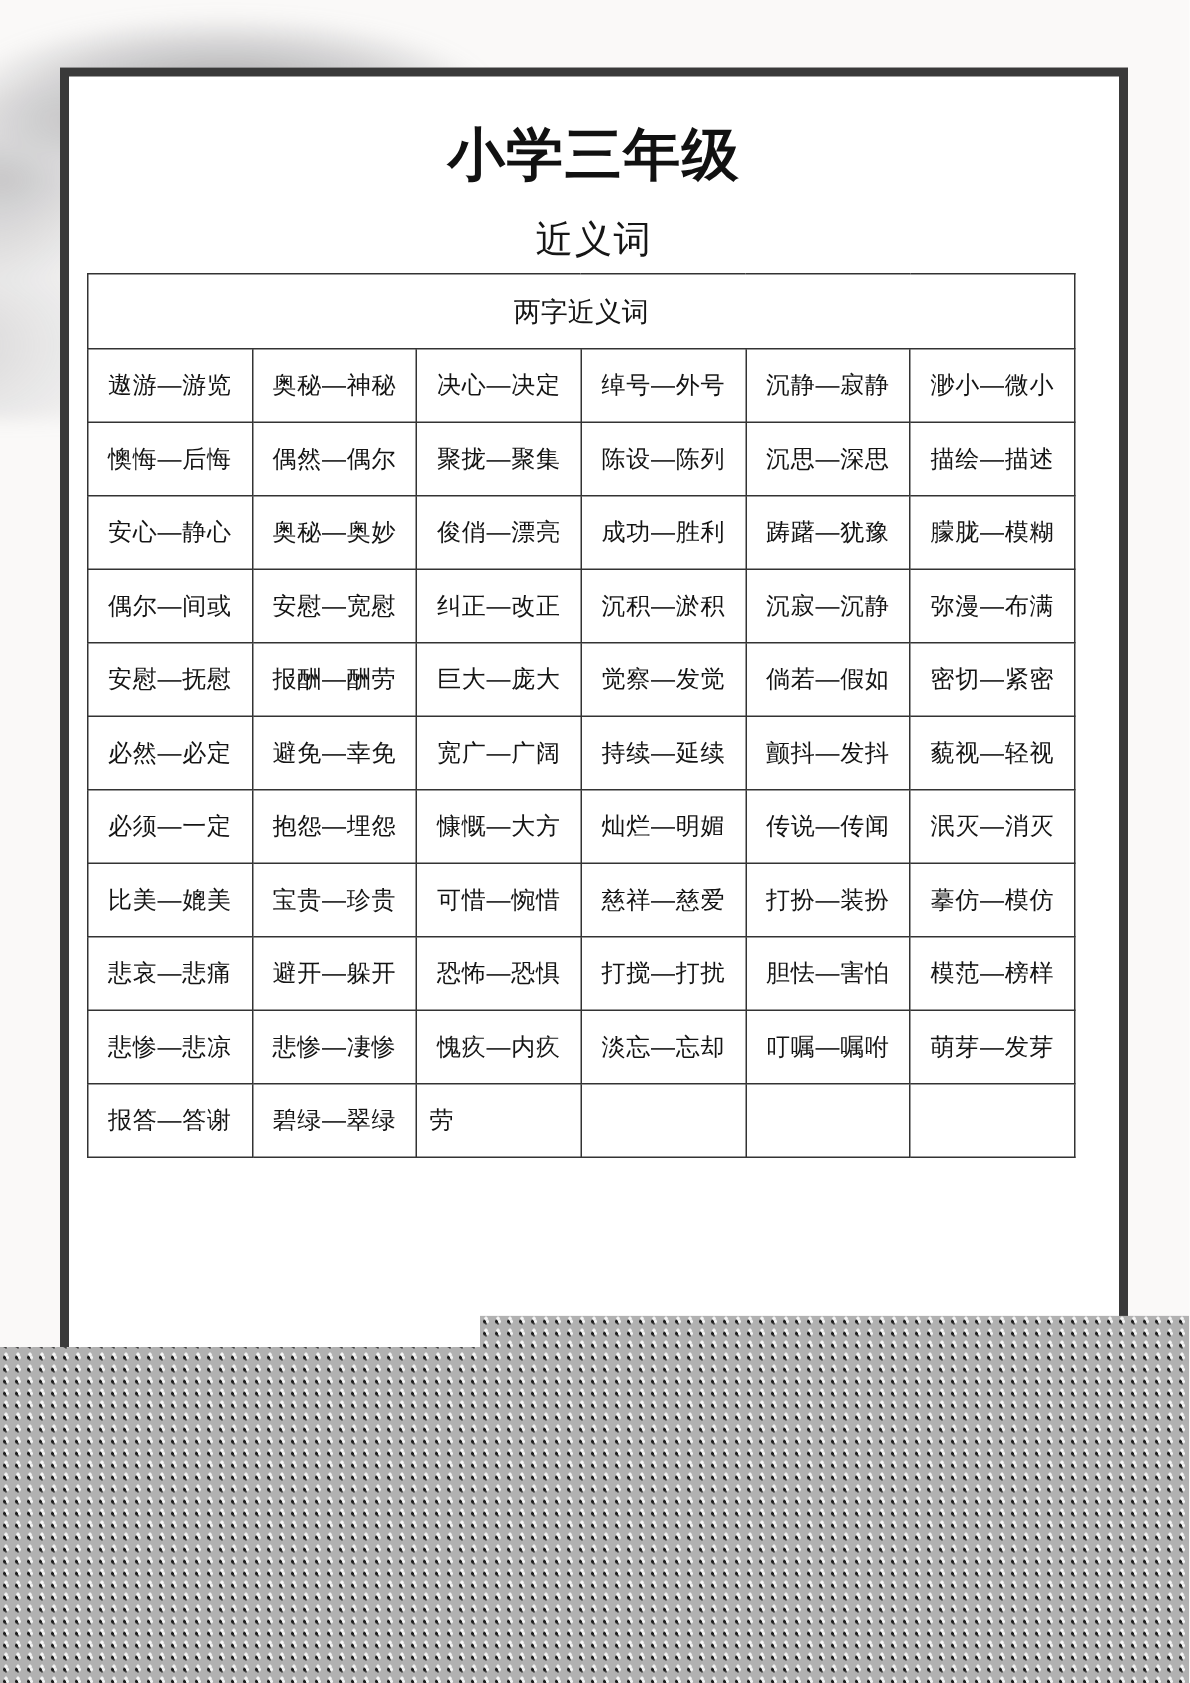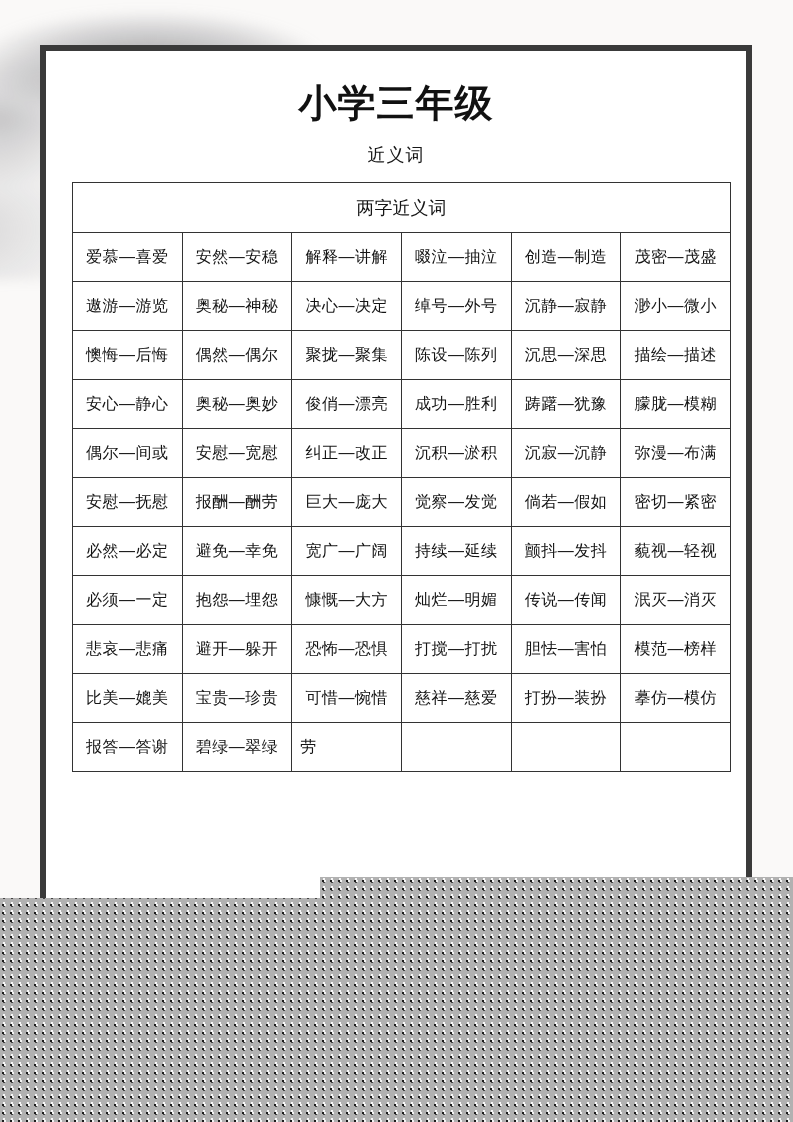--- a/index.html
+++ b/index.html
@@ -36,26 +36,26 @@
   .page-title{
     position:absolute;left:40px;right:41px;top:78px;
     text-align:center;
     font-size:38px;font-weight:700;color:#111;
     letter-spacing:1px;
     z-index:2;
   }
   .page-subtitle{
     position:absolute;left:40px;right:41px;top:143px;
     text-align:center;
-    font-size:18px;font-weight:400;color:#161616;
+    font-size:25px;font-weight:400;color:#161616;
     letter-spacing:1px;
     z-index:2;
   }
   table.synonyms{
-    position:absolute;left:72px;top:182px;width:659px;
+    position:absolute;left:58px;top:182px;width:659px;
     border-collapse:collapse;table-layout:fixed;
     z-index:2;
     background:#fff;
   }
   table.synonyms th, table.synonyms td{
     border:1px solid #333;
     text-align:center;vertical-align:middle;
     color:#141414;
     padding:0;
     overflow:hidden;white-space:nowrap;
@@ -98,28 +98,20 @@
   <div class="page-subtitle">近义词</div>
 
   <table class="synonyms">
     <thead>
       <tr>
         <th colspan="6">两字近义词</th>
       </tr>
     </thead>
     <tbody>
         <tr>
-          <td>爱慕—喜爱</td>
-          <td>安然—安稳</td>
-          <td>解释—讲解</td>
-          <td>啜泣—抽泣</td>
-          <td>创造—制造</td>
-          <td>茂密—茂盛</td>
-        </tr>
-        <tr>
           <td>遨游—游览</td>
           <td>奥秘—神秘</td>
           <td>决心—决定</td>
           <td>绰号—外号</td>
           <td>沉静—寂静</td>
           <td>渺小—微小</td>
         </tr>
         <tr>
           <td>懊悔—后悔</td>
           <td>偶然—偶尔</td>
@@ -162,34 +154,42 @@
         </tr>
         <tr>
           <td>必须—一定</td>
           <td>抱怨—埋怨</td>
           <td>慷慨—大方</td>
           <td>灿烂—明媚</td>
           <td>传说—传闻</td>
           <td>泯灭—消灭</td>
         </tr>
         <tr>
+          <td>比美—媲美</td>
+          <td>宝贵—珍贵</td>
+          <td>可惜—惋惜</td>
+          <td>慈祥—慈爱</td>
+          <td>打扮—装扮</td>
+          <td>摹仿—模仿</td>
+        </tr>
+        <tr>
           <td>悲哀—悲痛</td>
           <td>避开—躲开</td>
           <td>恐怖—恐惧</td>
           <td>打搅—打扰</td>
           <td>胆怯—害怕</td>
           <td>模范—榜样</td>
         </tr>
         <tr>
-          <td>比美—媲美</td>
-          <td>宝贵—珍贵</td>
-          <td>可惜—惋惜</td>
-          <td>慈祥—慈爱</td>
-          <td>打扮—装扮</td>
-          <td>摹仿—模仿</td>
+          <td>悲惨—悲凉</td>
+          <td>悲惨—凄惨</td>
+          <td>愧疚—内疚</td>
+          <td>淡忘—忘却</td>
+          <td>叮嘱—嘱咐</td>
+          <td>萌芽—发芽</td>
         </tr>
         <tr>
           <td>报答—答谢</td>
           <td>碧绿—翠绿</td>
           <td>劳</td>
           <td></td>
           <td></td>
           <td></td>
         </tr>
       </tbody>

